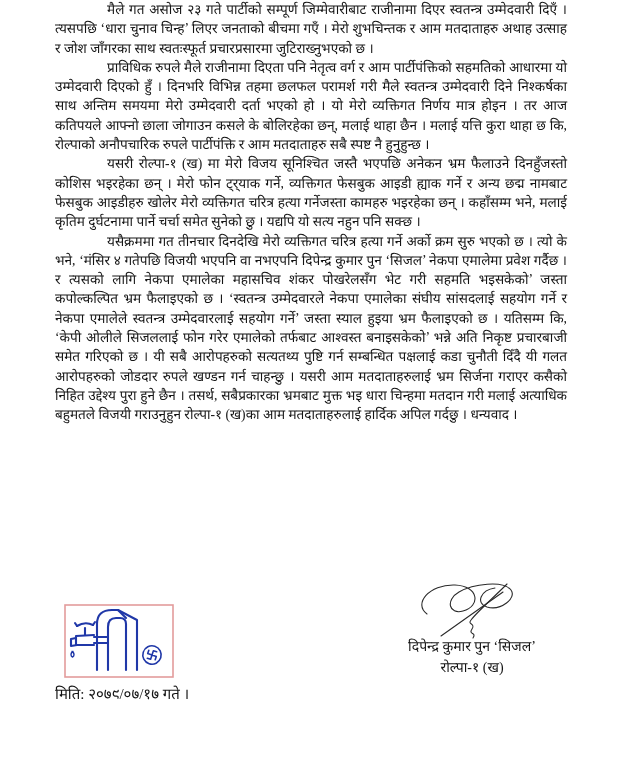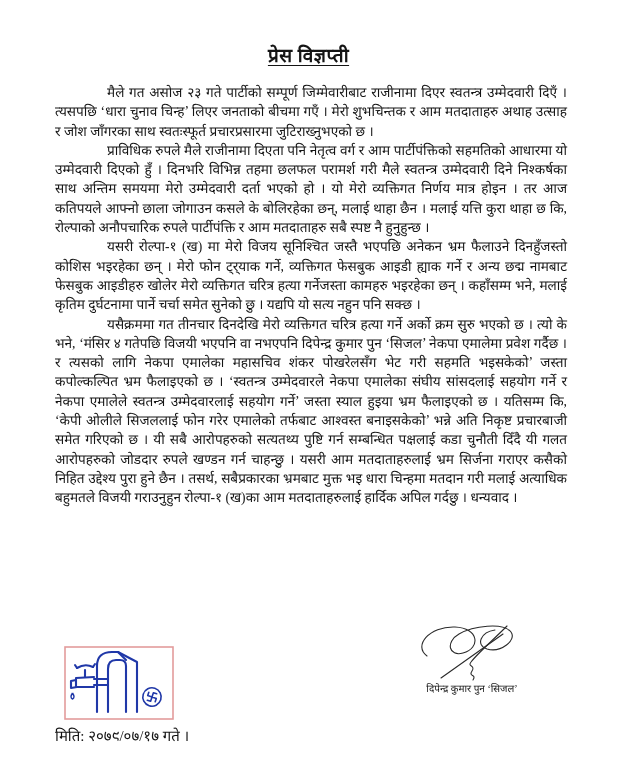--- a/index.html
+++ b/index.html
@@ -50,30 +50,27 @@
     white-space: nowrap;
   }
 
   .sig-block {
     position: absolute;
     left: 372px; top: 578px;
     width: 200px;
     text-align: center;
   }
   .sig-scribble { display: block; margin: 0 auto -6px auto; width: 130px; height: 64px; }
-  .sig-line { font-size: 10px; line-height: 21px; }
+  .sig-line { font-size: 14px; line-height: 21px; }
 </style>
 </head>
 <body>
 
 <div class="page">
 
-  <h1 class="doc-title">
-    <span>प्रेस विज्ञप्ती</span>
-  </h1>
 
   <div class="body-text">
     <p>मैले गत असोज २३ गते पार्टीको सम्पूर्ण जिम्मेवारीबाट राजीनामा दिएर स्वतन्त्र उम्मेदवारी दिएँ । त्यसपछि ‘धारा चुनाव चिन्ह’ लिएर जनताको बीचमा गएँ । मेरो शुभचिन्तक र आम मतदाताहरु अथाह उत्साह र जोश जाँगरका साथ स्वतःस्फूर्त प्रचारप्रसारमा जुटिराख्नुभएको छ ।</p>
     <p>प्राविधिक रुपले मैले राजीनामा दिएता पनि नेतृत्व वर्ग र आम पार्टीपंक्तिको सहमतिको आधारमा यो उम्मेदवारी दिएको हुँ । दिनभरि विभिन्न तहमा छलफल परामर्श गरी मैले स्वतन्त्र उम्मेदवारी दिने निश्कर्षका साथ अन्तिम समयमा मेरो उम्मेदवारी दर्ता भएको हो । यो मेरो व्यक्तिगत निर्णय मात्र होइन । तर आज कतिपयले आफ्नो छाला जोगाउन कसले के बोलिरहेका छन्, मलाई थाहा छैन । मलाई यत्ति कुरा थाहा छ कि, रोल्पाको अनौपचारिक रुपले पार्टीपंक्ति र आम मतदाताहरु सबै स्पष्ट नै हुनुहुन्छ ।</p>
     <p>यसरी रोल्पा-१ (ख) मा मेरो विजय सूनिश्चित जस्तै भएपछि अनेकन भ्रम फैलाउने दिनहुँजस्तो कोशिस भइरहेका छन् । मेरो फोन ट्र्याक गर्ने, व्यक्तिगत फेसबुक आइडी ह्याक गर्ने र अन्य छद्म नामबाट फेसबुक आइडीहरु खोलेर मेरो व्यक्तिगत चरित्र हत्या गर्नेजस्ता कामहरु भइरहेका छन् । कहाँसम्म भने, मलाई कृतिम दुर्घटनामा पार्ने चर्चा समेत सुनेको छु । यद्यपि यो सत्य नहुन पनि सक्छ ।</p>
     <p>यसैक्रममा गत तीनचार दिनदेखि मेरो व्यक्तिगत चरित्र हत्या गर्ने अर्को क्रम सुरु भएको छ । त्यो के भने, ‘मंसिर ४ गतेपछि विजयी भएपनि वा नभएपनि दिपेन्द्र कुमार पुन ‘सिजल’ नेकपा एमालेमा प्रवेश गर्दैछ । र त्यसको लागि नेकपा एमालेका महासचिव शंकर पोखरेलसँग भेट गरी सहमति भइसकेको’ जस्ता कपोल्कल्पित भ्रम फैलाइएको छ । ‘स्वतन्त्र उम्मेदवारले नेकपा एमालेका संघीय सांसदलाई सहयोग गर्ने र नेकपा एमालेले स्वतन्त्र उम्मेदवारलाई सहयोग गर्ने’ जस्ता स्याल हुइया भ्रम फैलाइएको छ । यतिसम्म कि, ‘केपी ओलीले सिजललाई फोन गरेर एमालेको तर्फबाट आश्वस्त बनाइसकेको’ भन्ने अति निकृष्ट प्रचारबाजी समेत गरिएको छ । यी सबै आरोपहरुको सत्यतथ्य पुष्टि गर्न सम्बन्धित पक्षलाई कडा चुनौती दिँदै यी गलत आरोपहरुको जोडदार रुपले खण्डन गर्न चाहन्छु । यसरी आम मतदाताहरुलाई भ्रम सिर्जना गराएर कसैको निहित उद्देश्य पुरा हुने छैन । तसर्थ, सबैप्रकारका भ्रमबाट मुक्त भइ धारा चिन्हमा मतदान गरी मलाई अत्याधिक बहुमतले विजयी गराउनुहुन रोल्पा-१ (ख)का आम मतदाताहरुलाई हार्दिक अपिल गर्दछु । धन्यवाद ।</p>
   </div>
 
   <div class="logo-box">
     <svg viewBox="0 0 110 74">
@@ -112,15 +109,16 @@
 
   <div class="sig-block">
     <svg class="sig-scribble" viewBox="0 0 130 64">
       <g fill="none" stroke="#2a2a2a" stroke-width="1.1" stroke-linecap="round">
         <path d="M20,36 C6,26 22,6 48,7 C72,8 74,28 56,33 C42,37 38,22 52,14 C66,6 96,2 104,12 C110,20 94,33 80,29 C68,25 74,12 88,10"></path>
         <path d="M100,6 C84,22 70,34 64,42 C60,47 69,45 65,51 C61,57 70,54 66,60"></path>
         <path d="M96,14 L34,58"></path>
       </g>
     </svg>
     <div class="sig-line">दिपेन्द्र कुमार पुन ‘सिजल’</div>
+    <div class="sig-line">रोल्पा-१ (ख)</div>
   </div>
 
 </div>
 
 </body></html>

